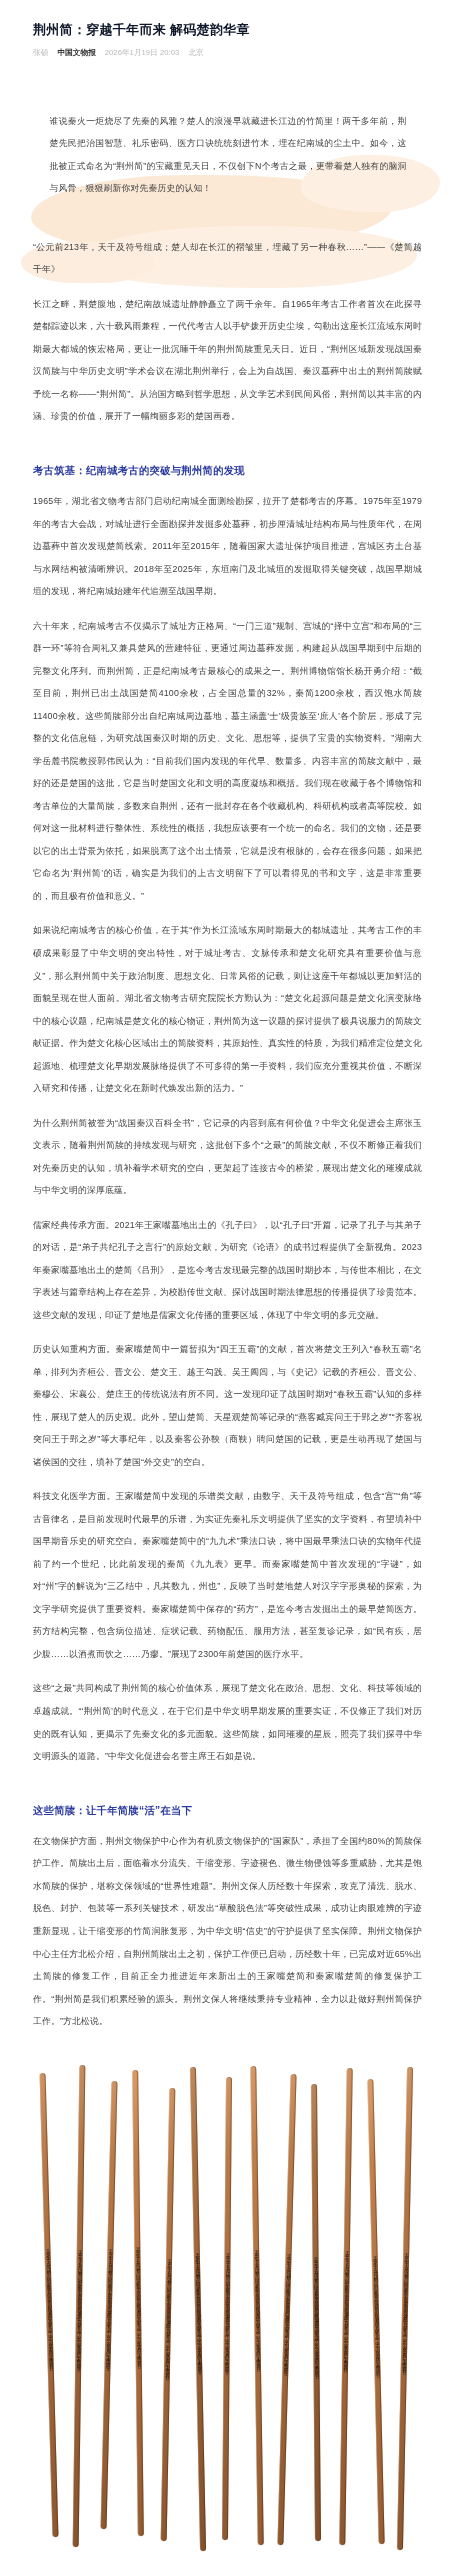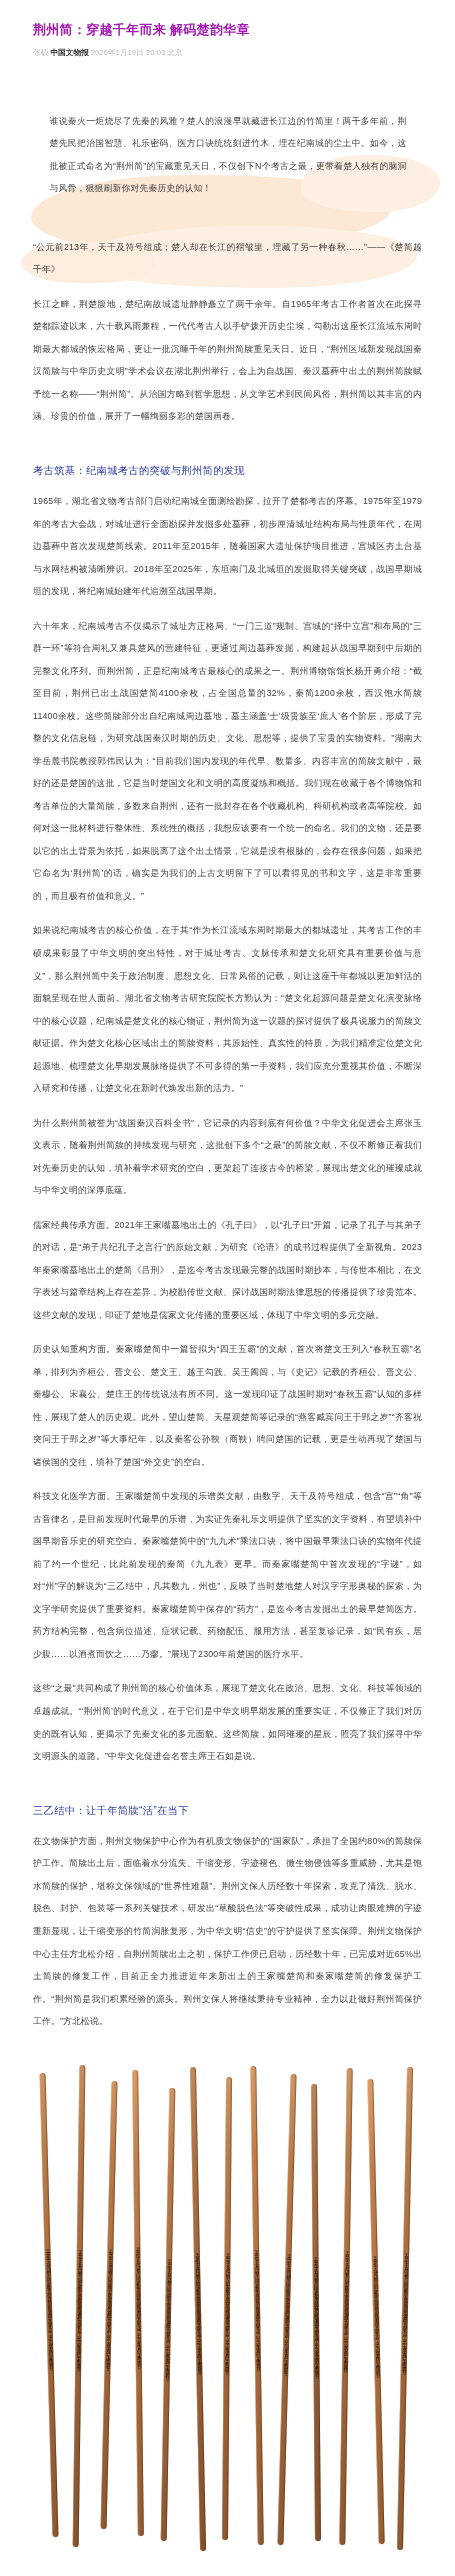--- a/index.html
+++ b/index.html
@@ -1,36 +1,36 @@
 <!DOCTYPE html>
 <html style="font-size:8.2px"><head>
 <meta charset="utf-8">
 <style>
   html,body { margin:0; padding:0; background:#ffffff; }
   body { width:455px; min-height:3298px; font-family:"Liberation Sans","DejaVu Sans",sans-serif; color:#3e3e3e; }
   .article { position:relative; padding:20.6px 33px 25px; box-sizing:border-box; }
 
   
-  .title { font-size:13px; line-height:1.45; font-weight:700; color:#a21caf; margin:0 0 8.2px; letter-spacing:0.3px; }
-  .meta { display:flex; gap:2px; align-items:baseline; font-size:7.7px; color:#b9b9b9; }
+  .title { font-size:13px; line-height:1.45; font-weight:700; color:#0f172a; margin:0 0 8.2px; letter-spacing:0.3px; }
+  .meta { display:flex; gap:9px; align-items:baseline; font-size:7.7px; color:#b9b9b9; }
   .meta .account { color:#333333; font-weight:700; }
 
   
   .blob { position:absolute; z-index:0; pointer-events:none; }
   .blob1 { top:175px; left:31px; width:361px; height:77px; background:#fbe9d6; border-radius:46% 54% 62% 38% / 58% 44% 62% 48%; }
   .blob2 { top:155px; right:15.5px; width:139px; height:57px; background:#fdf0e2; border-radius:50% 50% 46% 54% / 60% 52% 56% 44%; }
   .blob3 { top:226px; left:77px; width:340px; height:62px; background:#fdf0e2; border-radius:52% 48% 44% 56% / 62% 48% 56% 44%; }
   .blob4 { top:242px; left:20.6px; width:134px; height:41px; background:#fcedd e0; background:#fcedde; border-radius:50%/60%; }
 
   .flow { position:relative; z-index:1; }
 
   p.body { font-size:8.8px; line-height:2.56; text-align:justify; margin:12px 0; letter-spacing:0.2px; color:#3e3e3e; }
   p.intro { margin:52px 15.5px 36px 16.5px; }
   p.quote { margin:0 0 5.2px; }
-  h2.section { color:#2b3a9e; font-size:10.3px; font-weight:400; margin:36px 0 12.4px; letter-spacing:0.3px; }
+  h2.section { color:#2b3a9e; font-size:10.3px; font-weight:700; margin:36px 0 12.4px; letter-spacing:0.3px; }
 
   
   figure { margin:0; padding:0; }
   .slips-stage { position:relative; height:502px; margin:31px 9.3px 3.1px; display:flex; justify-content:space-between; align-items:flex-start; padding:0 4.1px; }
   .slip { width:6.2px; border-radius:3.1px 3.1px 2.6px 2.6px;
           background:linear-gradient(180deg,#cf9463 0%,#b87a48 18%,#a4673a 55%,#8d5830 100%);
           box-shadow:inset 0.5px 0 0 rgba(255,255,255,.35), inset -1px 0 1px rgba(60,30,10,.45), 0 0.5px 1px rgba(0,0,0,.15);
           overflow:hidden; flex:0 0 auto; }
   .slip-ink { display:block; writing-mode:vertical-rl; font-size:4.6px; line-height:6.2px; letter-spacing:2.1px;
               color:rgba(28,14,4,.88); width:6.2px; height:100%; text-align:center; transform:scaleX(.9); }
@@ -68,21 +68,21 @@
     <p class="body">六十年来，纪南城考古不仅揭示了城址方正格局、“一门三道”规制、宫城的“择中立宫”和布局的“三群一环”等符合周礼又兼具楚风的营建特征，更通过周边墓葬发掘，构建起从战国早期到中后期的完整文化序列。而荆州简，正是纪南城考古最核心的成果之一。荆州博物馆馆长杨开勇介绍：“截至目前，荆州已出土战国楚简4100余枚，占全国总量的32%，秦简1200余枚，西汉饱水简牍11400余枚。这些简牍部分出自纪南城周边墓地，墓主涵盖‘士’级贵族至‘庶人’各个阶层，形成了完整的文化信息链，为研究战国秦汉时期的历史、文化、思想等，提供了宝贵的实物资料。”湖南大学岳麓书院教授郭伟民认为：“目前我们国内发现的年代早、数量多、内容丰富的简牍文献中，最好的还是楚国的这批，它是当时楚国文化和文明的高度凝练和概括。我们现在收藏于各个博物馆和考古单位的大量简牍，多数来自荆州，还有一批封存在各个收藏机构、科研机构或者高等院校。如何对这一批材料进行整体性、系统性的概括，我想应该要有一个统一的命名。我们的文物，还是要以它的出土背景为依托，如果脱离了这个出土情景，它就是没有根脉的，会存在很多问题，如果把它命名为‘荆州简’的话，确实是为我们的上古文明留下了可以看得见的书和文字，这是非常重要的，而且极有价值和意义。”</p>
     <p class="body">如果说纪南城考古的核心价值，在于其“作为长江流域东周时期最大的都城遗址，其考古工作的丰硕成果彰显了中华文明的突出特性，对于城址考古、文脉传承和楚文化研究具有重要价值与意义”，那么荆州简中关于政治制度、思想文化、日常风俗的记载，则让这座千年都城以更加鲜活的面貌呈现在世人面前。湖北省文物考古研究院院长方勤认为：“楚文化起源问题是楚文化演变脉络中的核心议题，纪南城是楚文化的核心物证，荆州简为这一议题的探讨提供了极具说服力的简牍文献证据。作为楚文化核心区域出土的简牍资料，其原始性、真实性的特质，为我们精准定位楚文化起源地、梳理楚文化早期发展脉络提供了不可多得的第一手资料，我们应充分重视其价值，不断深入研究和传播，让楚文化在新时代焕发出新的活力。”</p>
 
 
     <p class="body">为什么荆州简被誉为“战国秦汉百科全书”，它记录的内容到底有何价值？中华文化促进会主席张玉文表示，随着荆州简牍的持续发现与研究，这批创下多个“之最”的简牍文献，不仅不断修正着我们对先秦历史的认知，填补着学术研究的空白，更架起了连接古今的桥梁，展现出楚文化的璀璨成就与中华文明的深厚底蕴。</p>
     <p class="body">儒家经典传承方面。2021年王家嘴墓地出土的《孔子曰》，以“孔子曰”开篇，记录了孔子与其弟子的对话，是“弟子共纪孔子之言行”的原始文献，为研究《论语》的成书过程提供了全新视角。2023年秦家嘴墓地出土的楚简《吕刑》，是迄今考古发现最完整的战国时期抄本，与传世本相比，在文字表述与篇章结构上存在差异，为校勘传世文献、探讨战国时期法律思想的传播提供了珍贵范本。这些文献的发现，印证了楚地是儒家文化传播的重要区域，体现了中华文明的多元交融。</p>
     <p class="body">历史认知重构方面。秦家嘴楚简中一篇暂拟为“四王五霸”的文献，首次将楚文王列入“春秋五霸”名单，排列为齐桓公、晋文公、楚文王、越王勾践、吴王阖闾，与《史记》记载的齐桓公、晋文公、秦穆公、宋襄公、楚庄王的传统说法有所不同。这一发现印证了战国时期对“春秋五霸”认知的多样性，展现了楚人的历史观。此外，望山楚简、天星观楚简等记录的“燕客臧宾问王于郢之岁”“齐客祝突问王于郢之岁”等大事纪年，以及秦客公孙鞅（商鞅）聘问楚国的记载，更是生动再现了楚国与诸侯国的交往，填补了楚国“外交史”的空白。</p>
     <p class="body">科技文化医学方面。王家嘴楚简中发现的乐谱类文献，由数字、天干及符号组成，包含“宫”“角”等古音律名，是目前发现时代最早的乐谱，为实证先秦礼乐文明提供了坚实的文字资料，有望填补中国早期音乐史的研究空白。秦家嘴楚简中的“九九术”乘法口诀，将中国最早乘法口诀的实物年代提前了约一个世纪，比此前发现的秦简《九九表》更早。而秦家嘴楚简中首次发现的“字谜”，如对“州”字的解说为“三乙结中，凡其数九，州也”，反映了当时楚地楚人对汉字字形奥秘的探索，为文字学研究提供了重要资料。秦家嘴楚简中保存的“药方”，是迄今考古发掘出土的最早楚简医方。药方结构完整，包含病位描述、症状记载、药物配伍、服用方法，甚至复诊记录，如“民有疾，居少腹……以酒煮而饮之……乃瘳。”展现了2300年前楚国的医疗水平。</p>
     <p class="body">这些“之最”共同构成了荆州简的核心价值体系，展现了楚文化在政治、思想、文化、科技等领域的卓越成就。“‘荆州简’的时代意义，在于它们是中华文明早期发展的重要实证，不仅修正了我们对历史的既有认知，更揭示了先秦文化的多元面貌。这些简牍，如同璀璨的星辰，照亮了我们探寻中华文明源头的道路。”中华文化促进会名誉主席王石如是说。</p>
 
-    <h2 class="section">三乙结中：让千年简牍“活”在当下</h2>
+    <h2 class="section">这些简牍：让千年简牍“活”在当下</h2>
 
     <p class="body">在文物保护方面，荆州文物保护中心作为有机质文物保护的“国家队”，承担了全国约80%的简牍保护工作。简牍出土后，面临着水分流失、干缩变形、字迹褪色、微生物侵蚀等多重威胁，尤其是饱水简牍的保护，堪称文保领域的“世界性难题”。荆州文保人历经数十年探索，攻克了清洗、脱水、脱色、封护、包装等一系列关键技术，研发出“草酸脱色法”等突破性成果，成功让肉眼难辨的字迹重新显现，让干缩变形的竹简润胀复形，为中华文明“信史”的守护提供了坚实保障。荆州文物保护中心主任方北松介绍，自荆州简牍出土之初，保护工作便已启动，历经数十年，已完成对近65%出土简牍的修复工作，目前正全力推进近年来新出土的王家嘴楚简和秦家嘴楚简的修复保护工作。“荆州简是我们积累经验的源头。荆州文保人将继续秉持专业精神，全力以赴做好荆州简保护工作。”方北松说。</p>
 
     <figure>
       <div class="slips-stage">
         <div class="slip" style="height:464px;margin-top:9.3px;transform:rotate(-1.6deg)">
             <span class="slip-ink">王命之年十又五月丙戌朔邦人以田亩之数告于有司民有疾居少腹以酒煮而饮之乃瘳九九八十一甲乙丁卯亥子寅辰巳午未申酉戌百廿</span>
           </div>
         <div class="slip" style="height:482px;margin-top:1px;transform:rotate(.8deg);filter:brightness(.96)">
             <span class="slip-ink">王命之年十又五月丙戌朔邦人以田亩之数告于有司民有疾居少腹以酒煮而饮之乃瘳九九八十一甲乙丁卯亥子寅辰巳午未申酉戌百廿</span>

